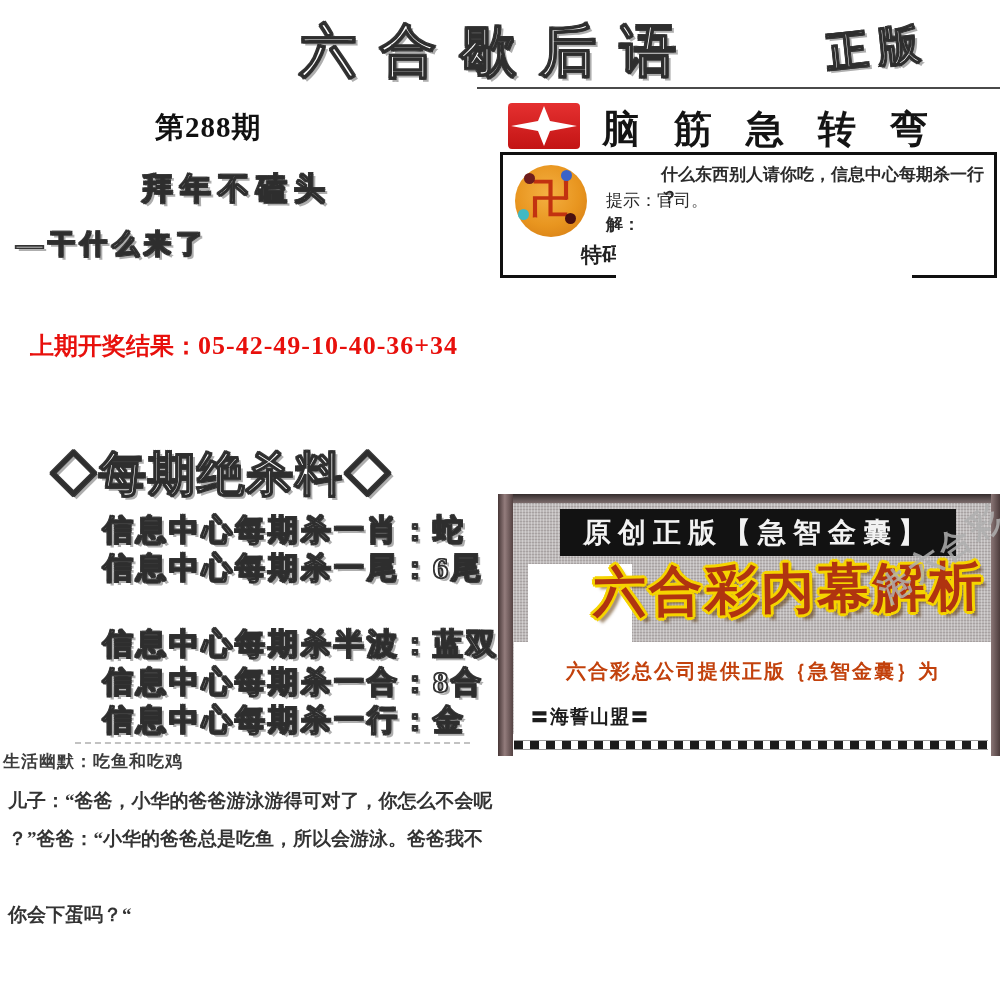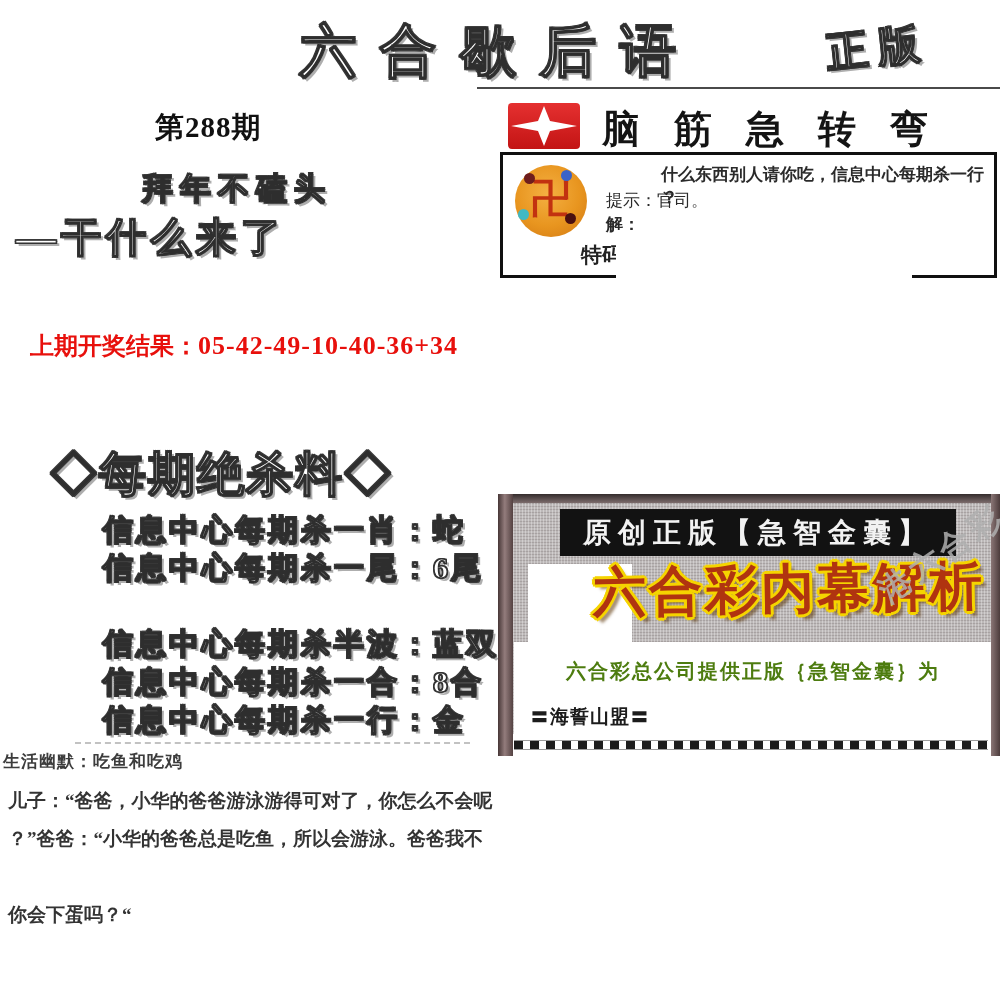--- a/index.html
+++ b/index.html
@@ -19,21 +19,21 @@
                 -1px 1px 0 #3a3a3a, 1px 1px 0 #3a3a3a,
                 3px 3px 0 rgba(130,130,130,.65);
   }
 
   .main-title { top:14px; left:300px; width:460px; font-size:56px; letter-spacing:24px; white-space:nowrap; }
   .edition { top:20px; left:826px; font-size:42px; letter-spacing:10px; transform:rotate(-6deg); white-space:nowrap; }
   .header-rule { top:87px; left:477px; width:523px; height:2px; background:#4a4a4a; }
 
   .issue { top:108px; left:155px; font-size:29px; font-weight:bold; color:#111; letter-spacing:1px; }
   .riddle1 { top:168px; left:142px; font-size:31px; letter-spacing:7px; white-space:nowrap; }
-  .riddle2 { top:210px; left:16px; font-size:40px; letter-spacing:5px; white-space:nowrap; }
+  .riddle2 { top:226px; left:16px; font-size:27px; letter-spacing:5px; white-space:nowrap; }
 
   .result { top:330px; left:30px; font-size:24px; font-weight:bold; color:#e8100c; white-space:nowrap; }
   .result .nums { font-size:26px; font-weight:bold; letter-spacing:1px; }
 
   .kill-header { top:443px; left:50px; font-size:47px; letter-spacing:2px; white-space:nowrap; }
   .kill-line { left:103px; font-size:30px; letter-spacing:3px; white-space:nowrap; }
 
   
   .bt-logo { top:103px; left:508px; width:72px; height:46px; background:linear-gradient(180deg,#e53030,#c31414); border-radius:4px; }
   .bt-logo svg { display:block; }
@@ -68,21 +68,21 @@
             color:#f2f2f2; font-size:28px; font-weight:bold; letter-spacing:7px; text-align:center; line-height:47px; white-space:nowrap; }
   .white-small-box { position:absolute; top:70px; left:30px; width:104px; height:80px; background:#fff; z-index:1; }
   .golden-title { position:absolute; top:60px; left:95px; font-size:53px; font-weight:900; letter-spacing:3px; white-space:nowrap; z-index:2;
     color:#b03410;
     text-shadow:-2px -2px 0 #f5d400, 2px -2px 0 #f5d400, -2px 2px 0 #f5d400, 2px 2px 0 #f5d400,
                  0 -3px 0 #f5d400, 0 3px 0 #f5d400, -3px 0 0 #f5d400, 3px 0 0 #f5d400,
                  5px 5px 3px rgba(90,50,0,.55);
     transform:rotate(-1deg);
   }
   .content-box { position:absolute; top:148px; left:16px; width:478px; height:92px; background:#fff; z-index:1; }
-  .content-line { position:absolute; top:16px; left:0; width:100%; text-align:center; font-size:20px; font-weight:bold; color:#4d7c0f; letter-spacing:2px; }
+  .content-line { position:absolute; top:16px; left:0; width:100%; text-align:center; font-size:20px; font-weight:bold; color:#c2410c; letter-spacing:2px; }
   .seal-line { position:absolute; top:62px; left:16px; font-size:19px; font-weight:bold; color:#1c1c1c; letter-spacing:1px; }
   .white-bottom { position:absolute; left:15px; right:9px; bottom:0; height:22px; background:#fff; }
   .perforation { position:absolute; left:16px; right:12px; bottom:6px; height:10px;
     background:repeating-linear-gradient(90deg, #1c1c1c 0 9px, #fdfdfd 9px 16px);
     border-top:1px solid #9a9a9a; border-bottom:1px solid #9a9a9a; z-index:2; }
   .scroll-watermark { position:absolute; top:38px; right:-14px; transform:rotate(-35deg);
     font-size:32px; font-weight:bold; color:rgba(175,175,175,.85); letter-spacing:4px; z-index:4; white-space:nowrap; }
 
   
   .dashed-sep { top:742px; left:75px; width:395px; height:0; border-top:2px dashed #c2c2c2; }

